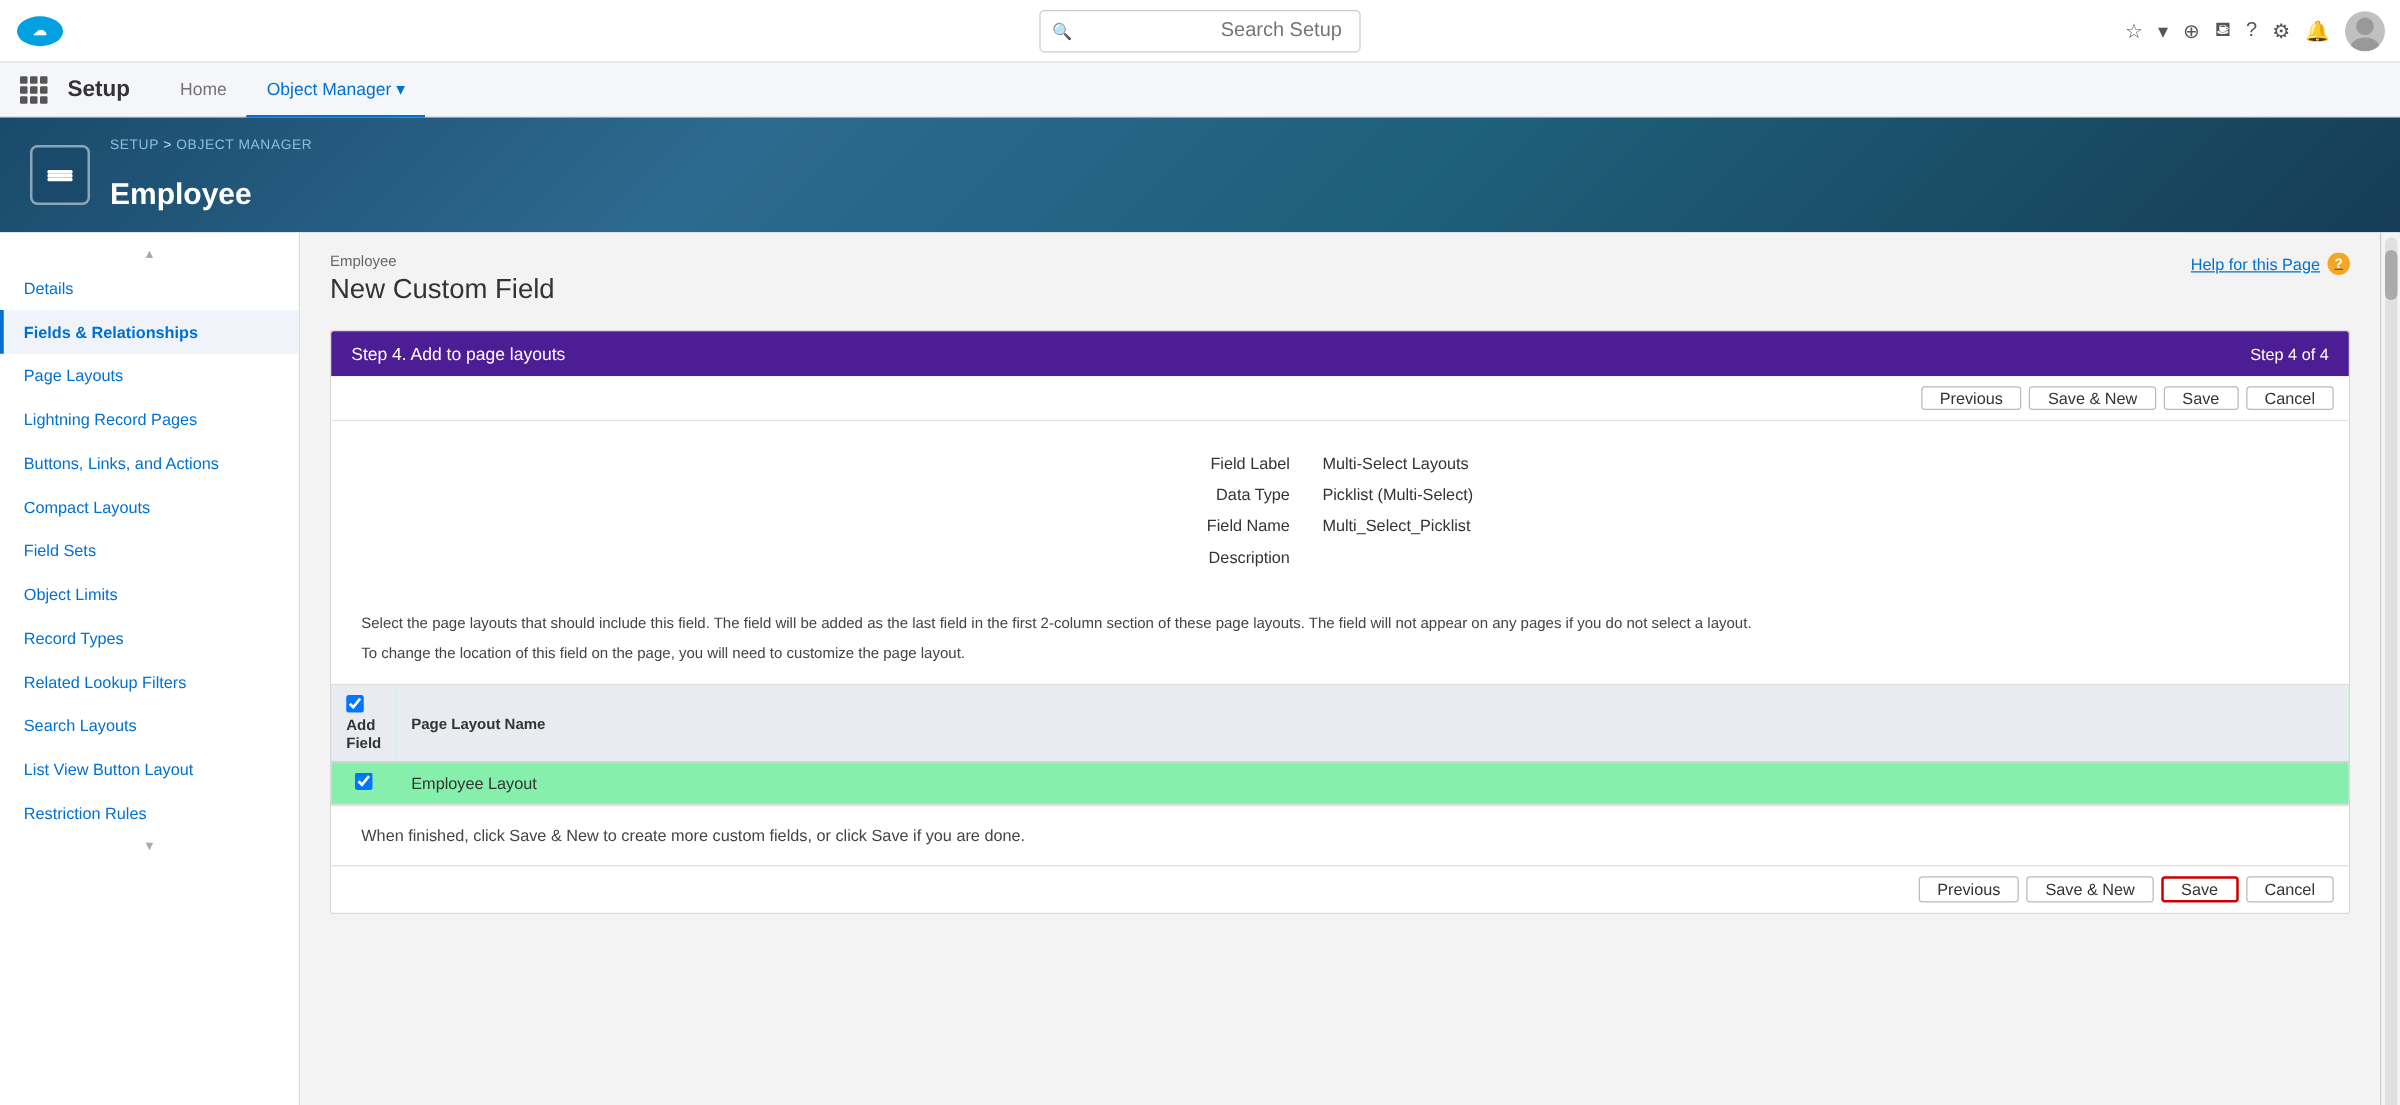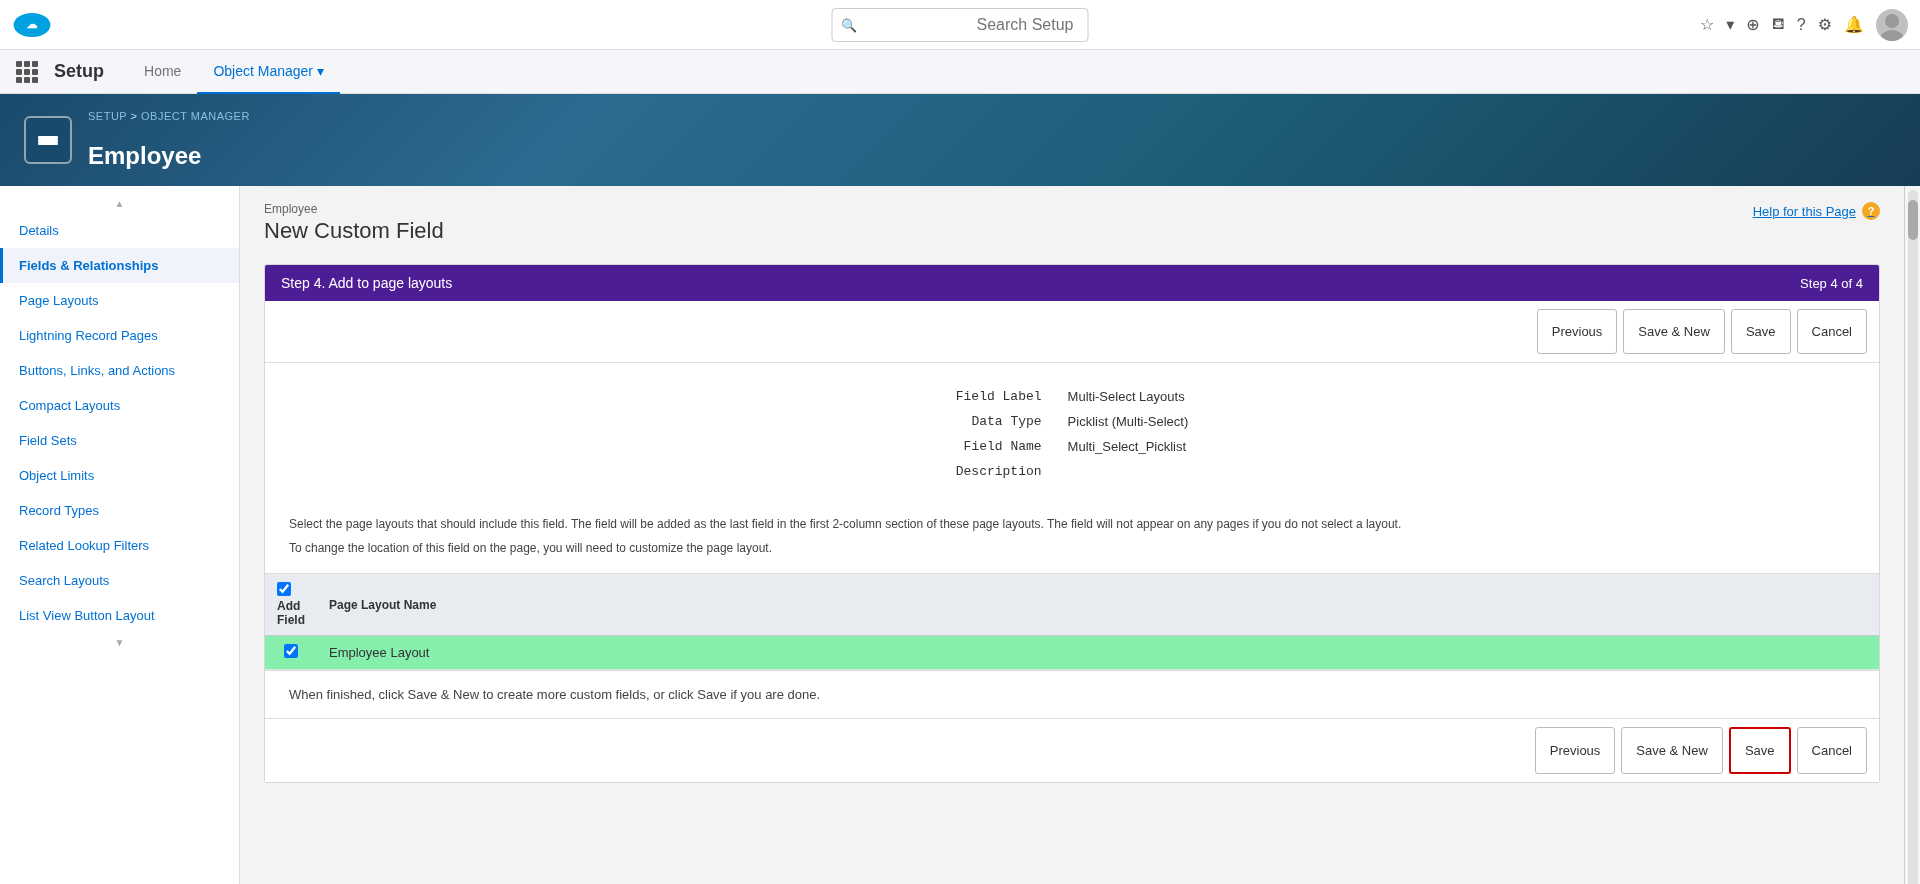--- a/index.html
+++ b/index.html
@@ -244,21 +244,21 @@
     
     .buttons-row {
       background: #fff;
       padding: 8px 12px;
       display: flex;
       justify-content: flex-end;
       gap: 6px;
       border-bottom: 1px solid #e0e0e0;
     }
     .btn {
-      padding: 14px 14px;
+      padding: 1px 14px;
       font-size: 13px;
       border: 1px solid #bbb;
       border-radius: 3px;
       background: #fff;
       cursor: pointer;
       color: #333;
     }
     .btn-highlighted {
       border: 2px solid #c00 !important;
     }
@@ -273,21 +273,20 @@
     }
     .field-info td {
       padding: 4px 12px;
       font-size: 13px;
     }
     .field-info .label-cell {
       text-align: right;
       color: #333;
       font-weight: 500;
       white-space: nowrap;
-      font-family: Liberation Mono, monospace;
     }
     .field-info .value-cell {
       color: #333;
     }
 
     .description-text {
       background: #fff;
       padding: 10px 24px 16px;
       font-size: 12px;
       color: #444;
@@ -448,20 +447,21 @@
     <div class="sidebar-item plain">Page Layouts</div>
     <div class="sidebar-item plain">Lightning Record Pages</div>
     <div class="sidebar-item plain">Buttons, Links, and Actions</div>
     <div class="sidebar-item plain">Compact Layouts</div>
     <div class="sidebar-item plain">Field Sets</div>
     <div class="sidebar-item plain">Object Limits</div>
     <div class="sidebar-item plain">Record Types</div>
     <div class="sidebar-item plain">Related Lookup Filters</div>
     <div class="sidebar-item plain">Search Layouts</div>
     <div class="sidebar-item plain">List View Button Layout</div>
+    <div class="sidebar-item plain">Restriction Rules</div>
     <div class="scroll-arrow">▼</div>
   </div>
 
   <div class="content-area">
 
     <div style="overflow: hidden; margin-bottom: 4px;">
       <a href="#" class="help-link">
         <span>Help for this Page</span>
         <span class="help-icon">?</span>
       </a>

